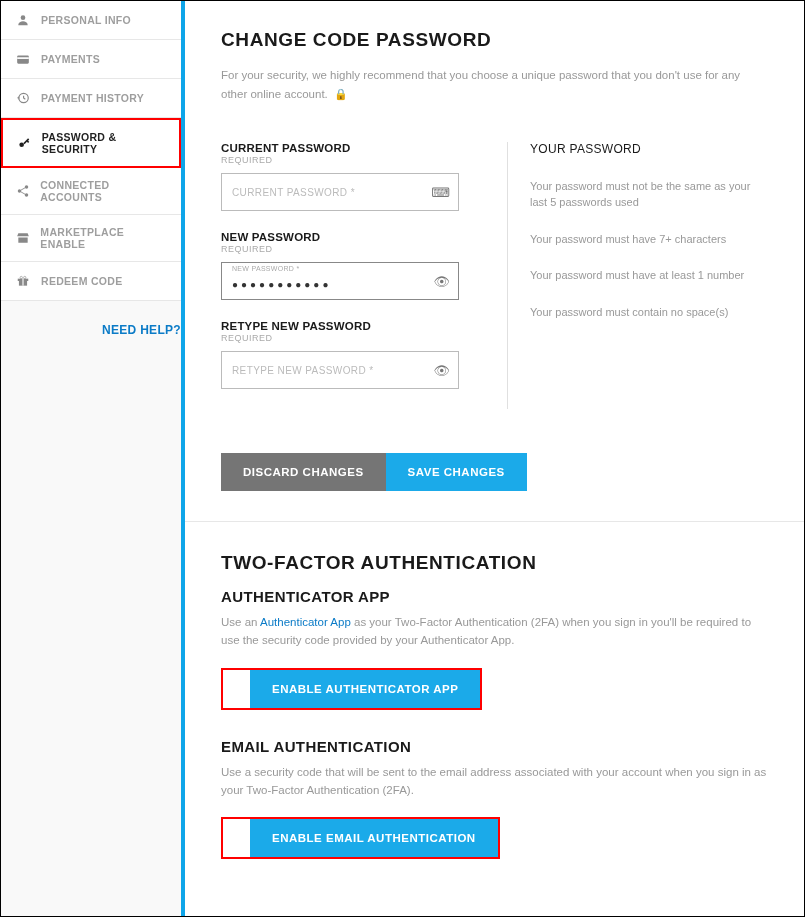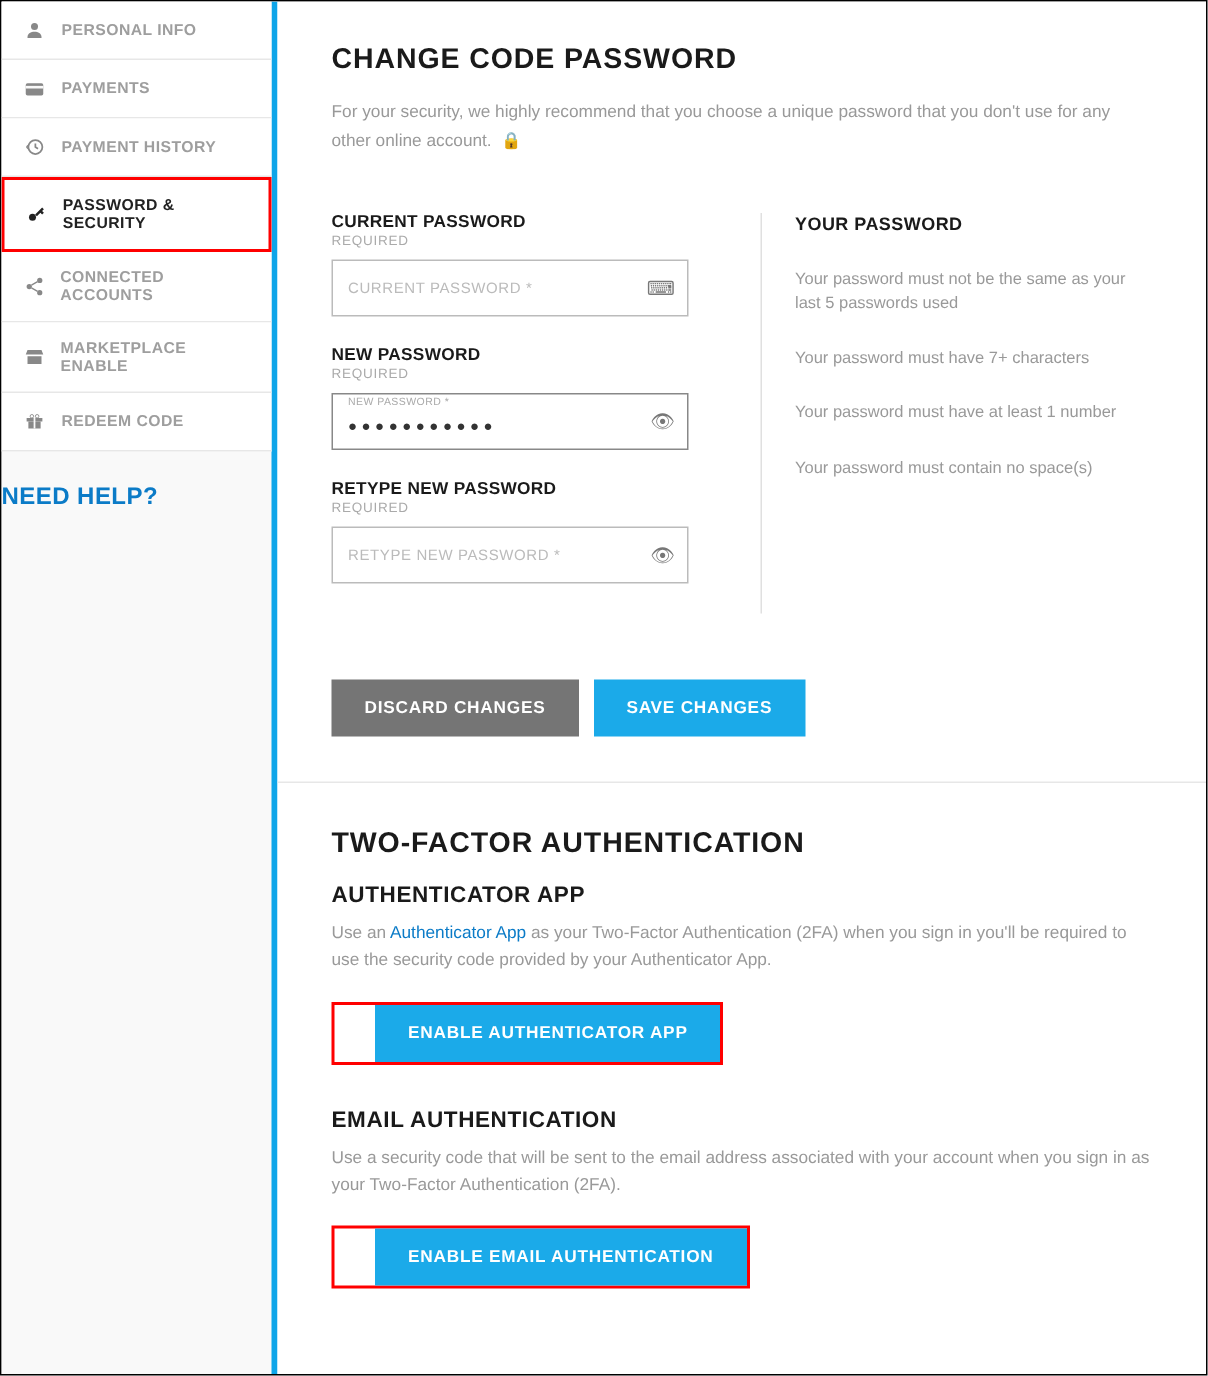--- a/index.html
+++ b/index.html
@@ -38,23 +38,23 @@
       width: 16px;
       height: 16px;
       margin-right: 10px;
       display: inline-flex;
       align-items: center;
       justify-content: center;
       color: #888;
     }
     .sidebar-item.selected .icon { color: #222; }
     .need-help {
-      text-align: left;
+      text-align: right;
       padding: 22px 0;
-      font-size: 16px;
+      font-size: 12px;
       font-weight: 700;
       color: #0b7bc7;
       letter-spacing: 0.3px;
       cursor: pointer;
     }
     .main {
       flex: 1;
       padding: 28px 36px 0 36px;
       overflow-y: auto;
       background: #fff;
@@ -152,35 +152,34 @@
     .icon-right {
       position: absolute;
       right: 8px;
       top: 50%;
       transform: translateY(-50%);
       color: #777;
       font-size: 13px;
     }
     .info-title {
       font-size: 12px;
-      font-weight: 700;
+      font-weight: 400;
       color: #1a1a1a;
       margin-bottom: 22px;
       letter-spacing: 0.3px;
     }
     .rule {
       font-size: 11px;
       color: #999;
       margin-bottom: 20px;
       line-height: 1.5;
     }
     .button-row {
       margin-top: 44px;
       display: flex;
-      gap: 10px;
     }
     .btn {
       padding: 13px 22px;
       font-size: 11.5px;
       font-weight: 700;
       letter-spacing: 0.5px;
       border: none;
       cursor: pointer;
       color: #fff;
     }

